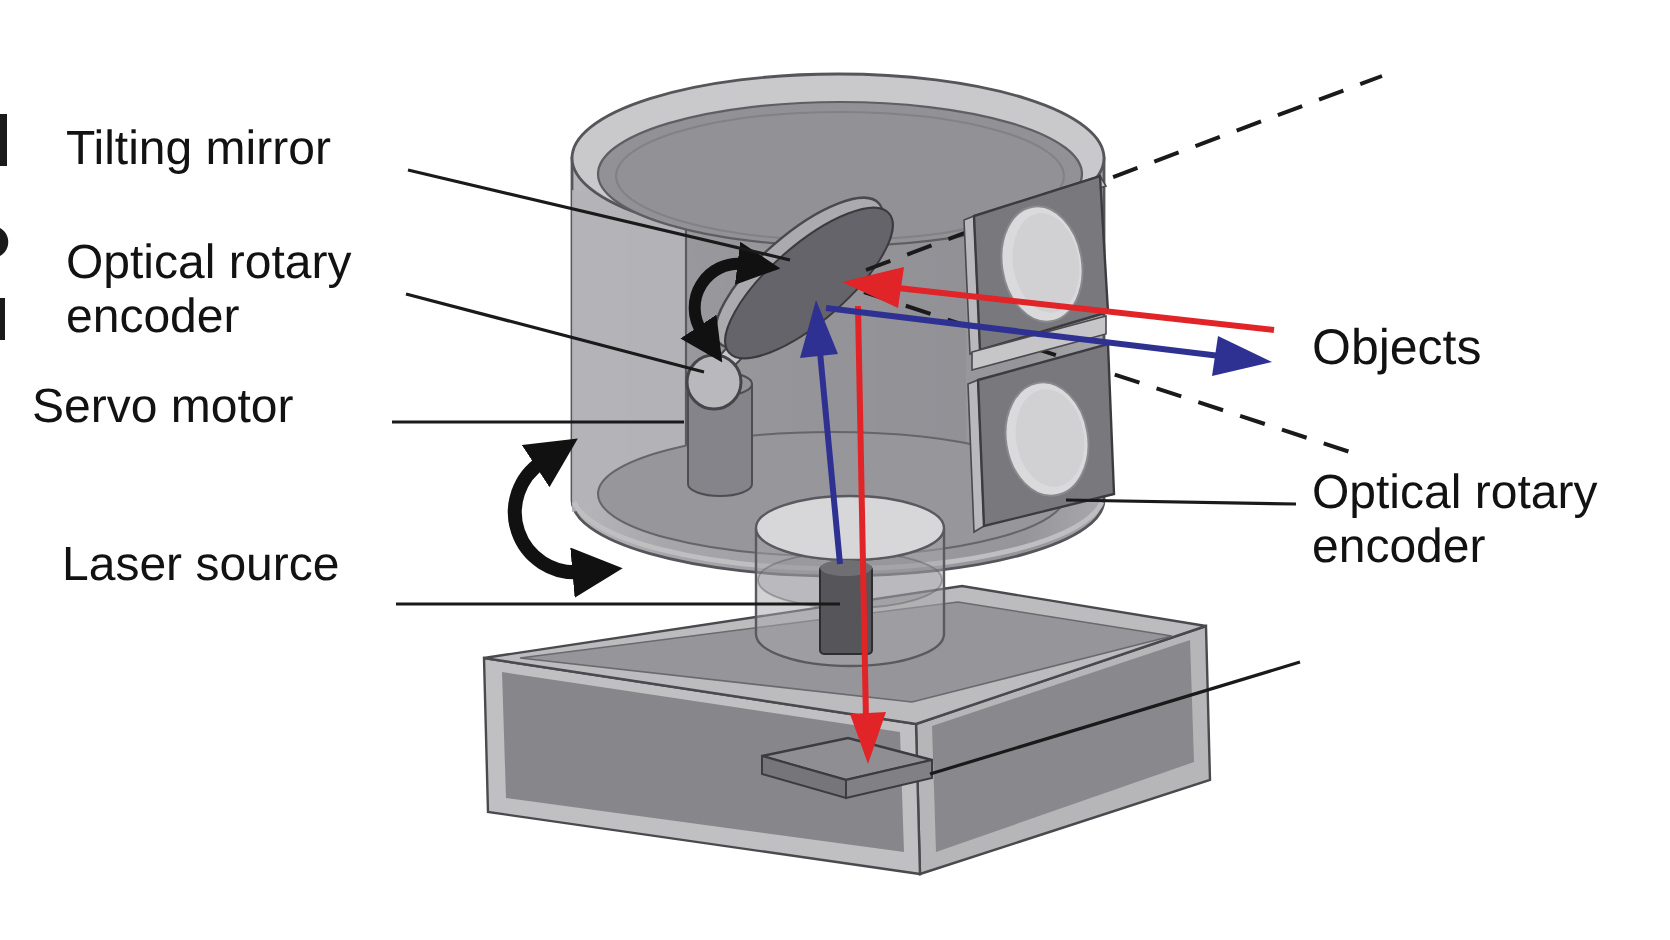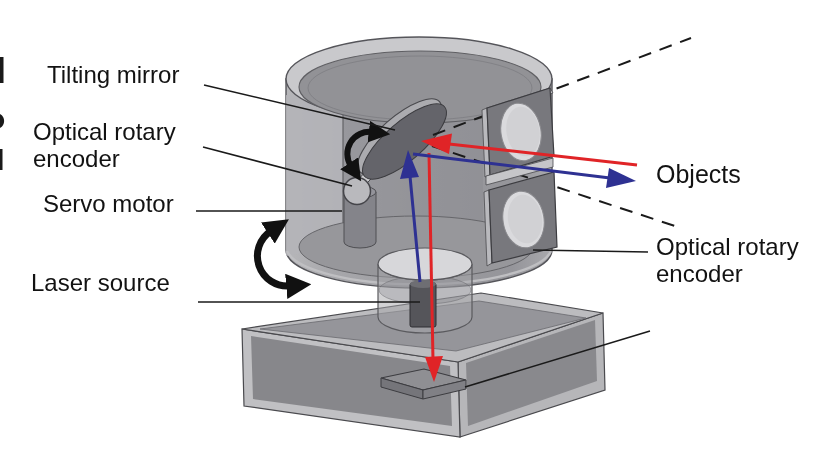--- a/index.html
+++ b/index.html
@@ -123,30 +123,30 @@
       <line x1="465" y1="387" x2="650" y2="331"></line>
     </g>
 
     <g fill="#1a1a1a">
       <rect x="0" y="57" width="3.5" height="26"></rect>
       <path d="M0,114 C5.5,117 5.5,125 0,128 Z"></path>
       <rect x="0" y="149" width="2.5" height="21"></rect>
     </g>
   </svg>
 
-  <div class="lbl" style="left:47px;top:61px">
+  <div class="lbl" style="left:33px;top:61px">
     <span>Tilting mirror</span>
   </div>
 
   <div class="lbl" style="left:33px;top:118px">
     <div>Optical rotary</div>
     <div>encoder</div>
   </div>
 
-  <div class="lbl" style="left:43px;top:190px">
+  <div class="lbl" style="left:16px;top:190px">
     <span>Servo motor</span>
   </div>
 
   <div class="lbl" style="left:31px;top:269px">
     <span>Laser source</span>
   </div>
 
   <div class="lbl small" style="left:656px;top:161px">
     <span>Objects</span>
   </div>

